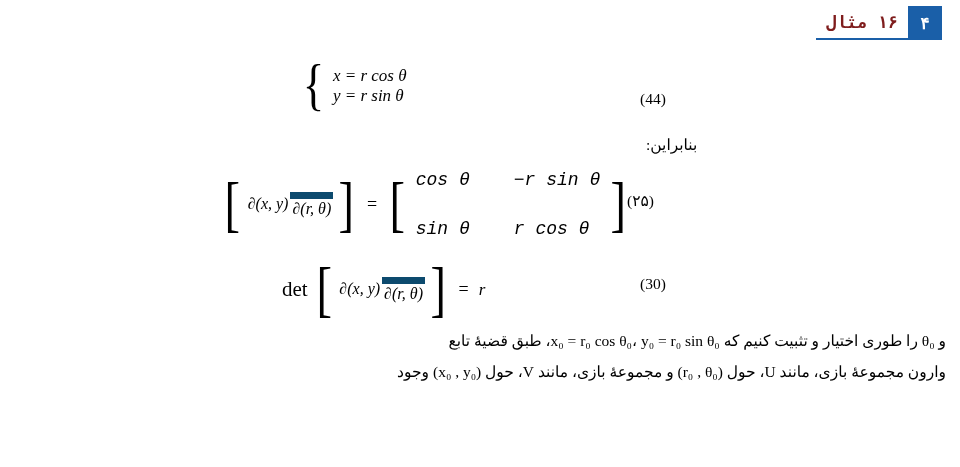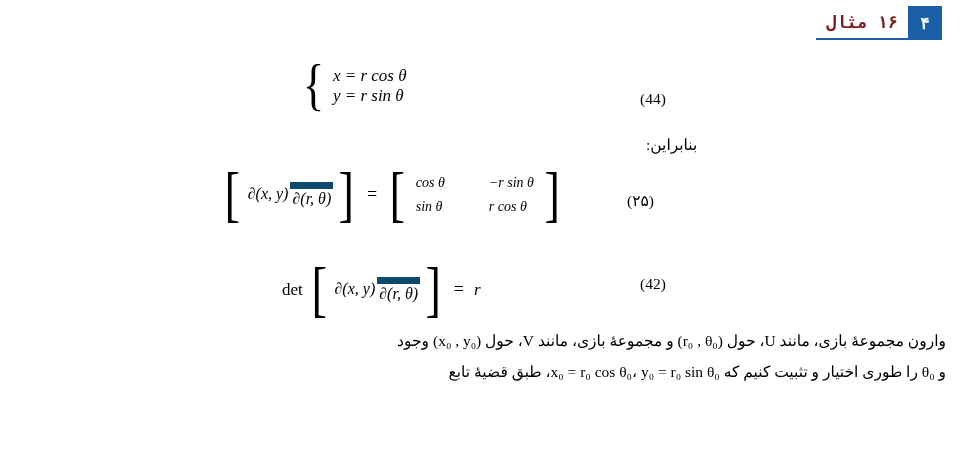--- a/index.html
+++ b/index.html
@@ -141,31 +141,31 @@
     font-size: 16px;
     padding: 0 3px;
     font-family: "Liberation Serif", serif;
   }
   .frac .num { padding: 0 2px 1px 2px; }
   .frac .den { padding: 1px 2px 0 2px; border-top: 7px solid #0c4a6e; }
   .eqsign { font-size: 18px; padding: 0 10px; }
   .matrix {
     display: inline-grid;
     grid-template-columns: auto auto;
-    gap: 8px 44px;
-    font-size: 14px;
+    gap: 29px 44px;
+    font-size: 18px;
     font-style: italic;
-    font-family: Liberation Serif, serif;
+    font-family: Liberation Mono, monospace;
     padding: 0 8px;
   }
   .eq25num { top: 192px; left: 627px; }
 
   
   .eq26 { top: 265px; left: 282px; display: flex; flex-direction: row; align-items: center; font-size: 17px; }
-  .det { font-style: normal; font-size: 17px; padding-right: 6px; }
+  .det { font-style: normal; font-size: 21px; padding-right: 6px; }
   .eq26num { top: 275px; left: 640px; }
 </style>
 </head>
 <body>
 
 <div class="page">
 
   <div class="header">
     <div class="header-label">۱۶ مثال</div>
     <div class="header-pagebox">۴</div>
@@ -208,20 +208,20 @@
     <span class="det">det</span>
     <span class="bigbracket">[</span>
     <span class="frac">
       <span class="num">∂(x, y)</span>
       <span class="den">∂(r, θ)</span>
     </span>
     <span class="bigbracket">]</span>
     <span class="eqsign">=</span>
     <span class="mi">r</span>
   </div>
-  <div class="eq-num eq26num">(42)</div>
+  <div class="eq-num eq26num">(30)</div>
 
   <div class="para para-final">
+    <div>و θ₀ را طوری اختیار و تثبیت کنیم که x₀ = r₀ cos θ₀، y₀ = r₀ sin θ₀، طبق قضیهٔ تابع</div>
     <div>وارون مجموعهٔ بازی، مانند U، حول (r₀ , θ₀) و مجموعهٔ بازی، مانند V، حول (x₀ , y₀) وجود</div>
-    <div>و θ₀ را طوری اختیار و تثبیت کنیم که x₀ = r₀ cos θ₀، y₀ = r₀ sin θ₀، طبق قضیهٔ تابع</div>
   </div>
 
 </div>
 
 </body></html>

